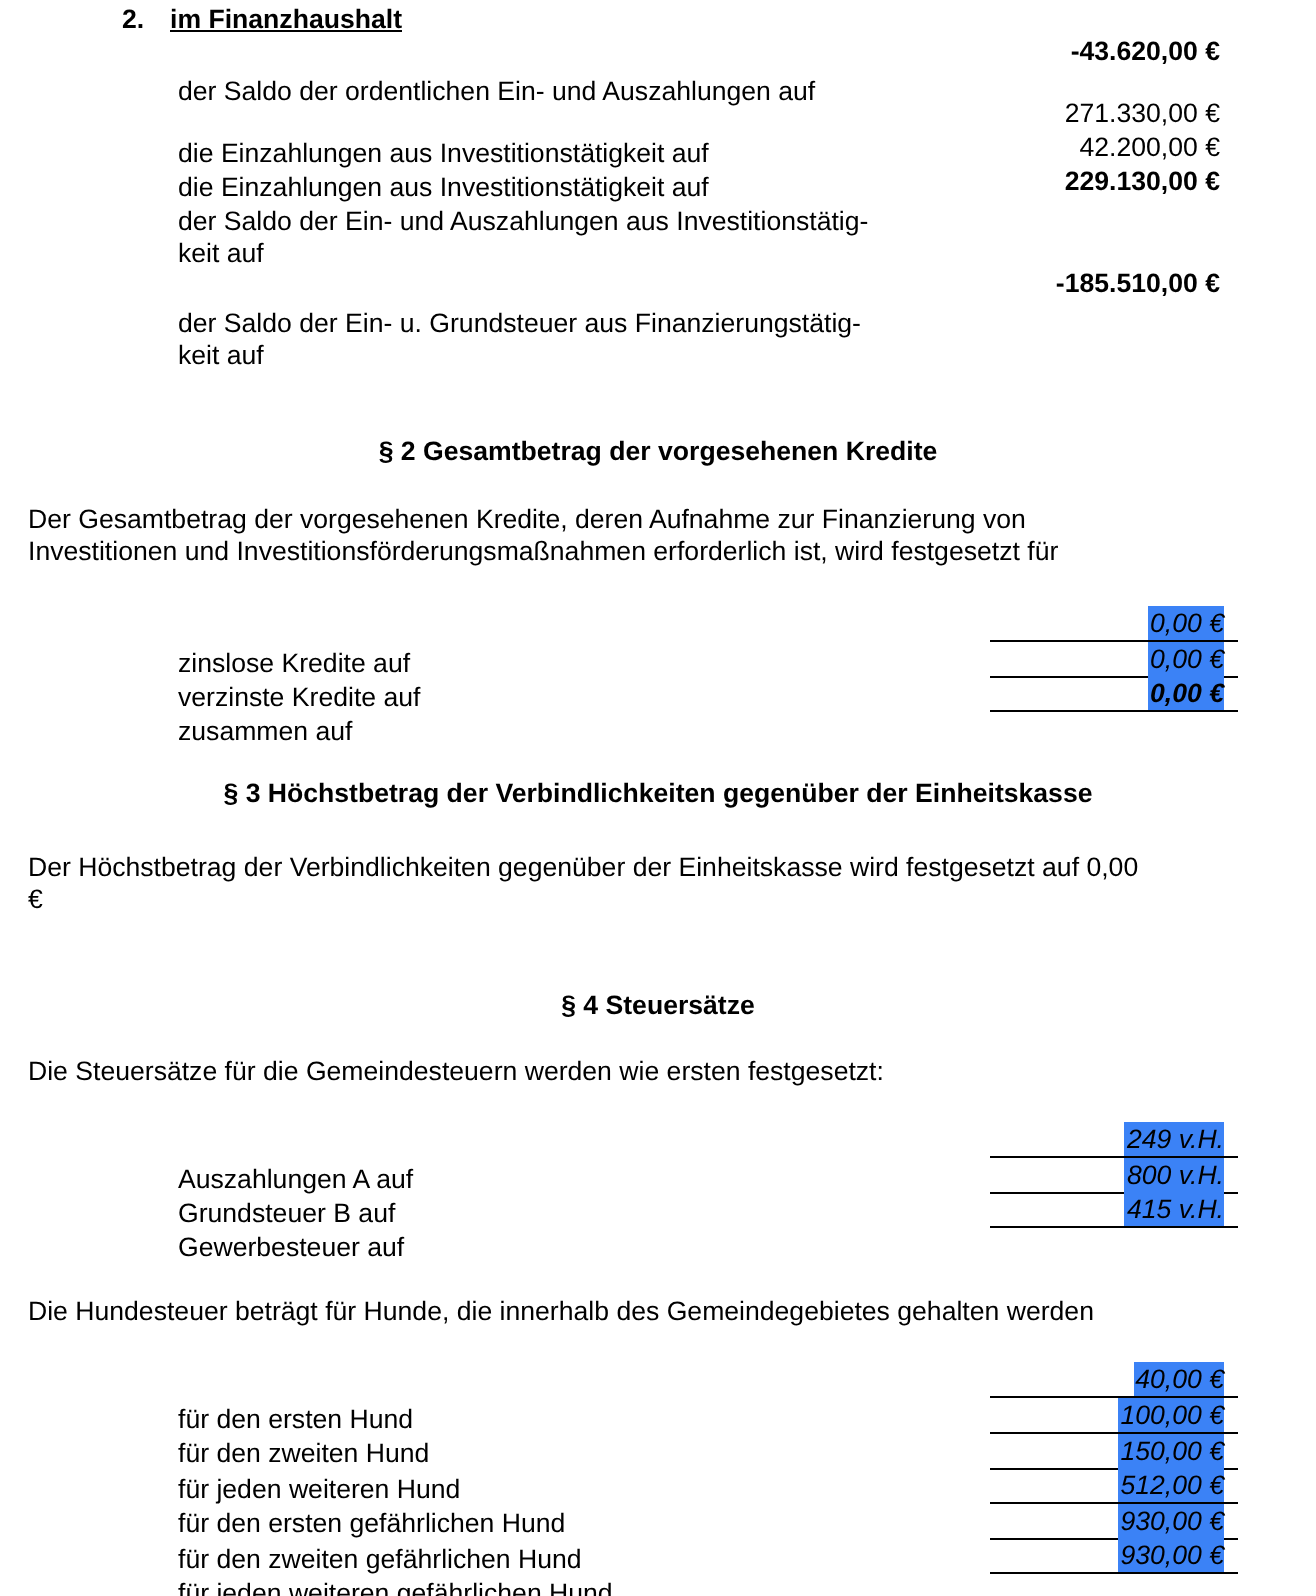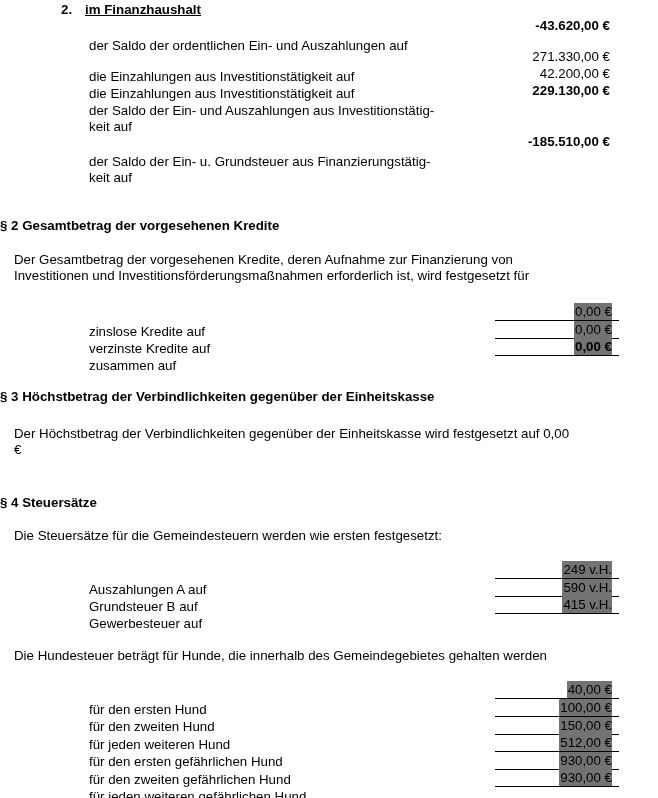--- a/index.html
+++ b/index.html
@@ -1,26 +1,26 @@
 <!DOCTYPE html>
 <html><head>
 <meta charset="utf-8">
 <style>
   html, body { margin:0; padding:0; background:#fff; }
   body { width:658px; height:798px; position:relative; overflow:hidden;
          font-family:"Liberation Sans", sans-serif; font-size:13.3px; color:#000; }
   .abs { position:absolute; white-space:nowrap; line-height:16px; }
   .bold { font-weight:bold; }
-  .heading { font-weight:bold; width:658px; left:0; }
+  .heading { font-weight:bold; text-align:center; width:658px; left:0; }
   .num-label { left:61px; top:2px; font-weight:bold; }
   .sec-title { left:85px; top:2px; font-weight:bold; text-decoration:underline; }
   .lbl { left:89px;margin-top:20px; }
   .val { right:48px; }
   .cell { position:absolute; right:39px; width:124px; height:17px; border-bottom:1px solid #000; }
-  .cell .box { position:absolute; right:7px; top:0; height:17px; background:#737373; padding-left:1px; line-height:17px; }
+  .cell .box { position:absolute; right:7px; top:0; height:17px; background:#3b82f6; padding-left:1px; line-height:17px;font-style:italic; }
   .para { left:14px; }
 </style>
 </head>
 <body>
 
 <div>
   <span class="abs num-label">2.</span>
   <span class="abs sec-title">im Finanzhaushalt</span>
 
   <span class="abs lbl" style="top:18px">der Saldo der ordentlichen Ein- und Auszahlungen auf</span>
@@ -72,21 +72,21 @@
   <span class="abs heading" style="top:495px">§ 4 Steuersätze</span>
   <span class="abs para" style="top:528px">Die Steuersätze für die Gemeindesteuern werden wie ersten festgesetzt:</span>
 
   <span class="abs lbl" style="top:562px">Auszahlungen A auf</span>
   <div class="cell" style="top:561px">
       <span class="box">249 v.H.</span>
     </div>
 
   <span class="abs lbl" style="top:579px">Grundsteuer B auf</span>
   <div class="cell" style="top:579px">
-      <span class="box">590 v.H.</span>
+      <span class="box">800 v.H.</span>
     </div>
 
   <span class="abs lbl" style="top:596px">Gewerbesteuer auf</span>
   <div class="cell" style="top:596px">
       <span class="box">415 v.H.</span>
     </div>
 
   <span class="abs para" style="top:648px">Die Hundesteuer beträgt für Hunde, die innerhalb des Gemeindegebietes gehalten werden</span>
 
   <span class="abs lbl" style="top:682px">für den ersten Hund</span>

